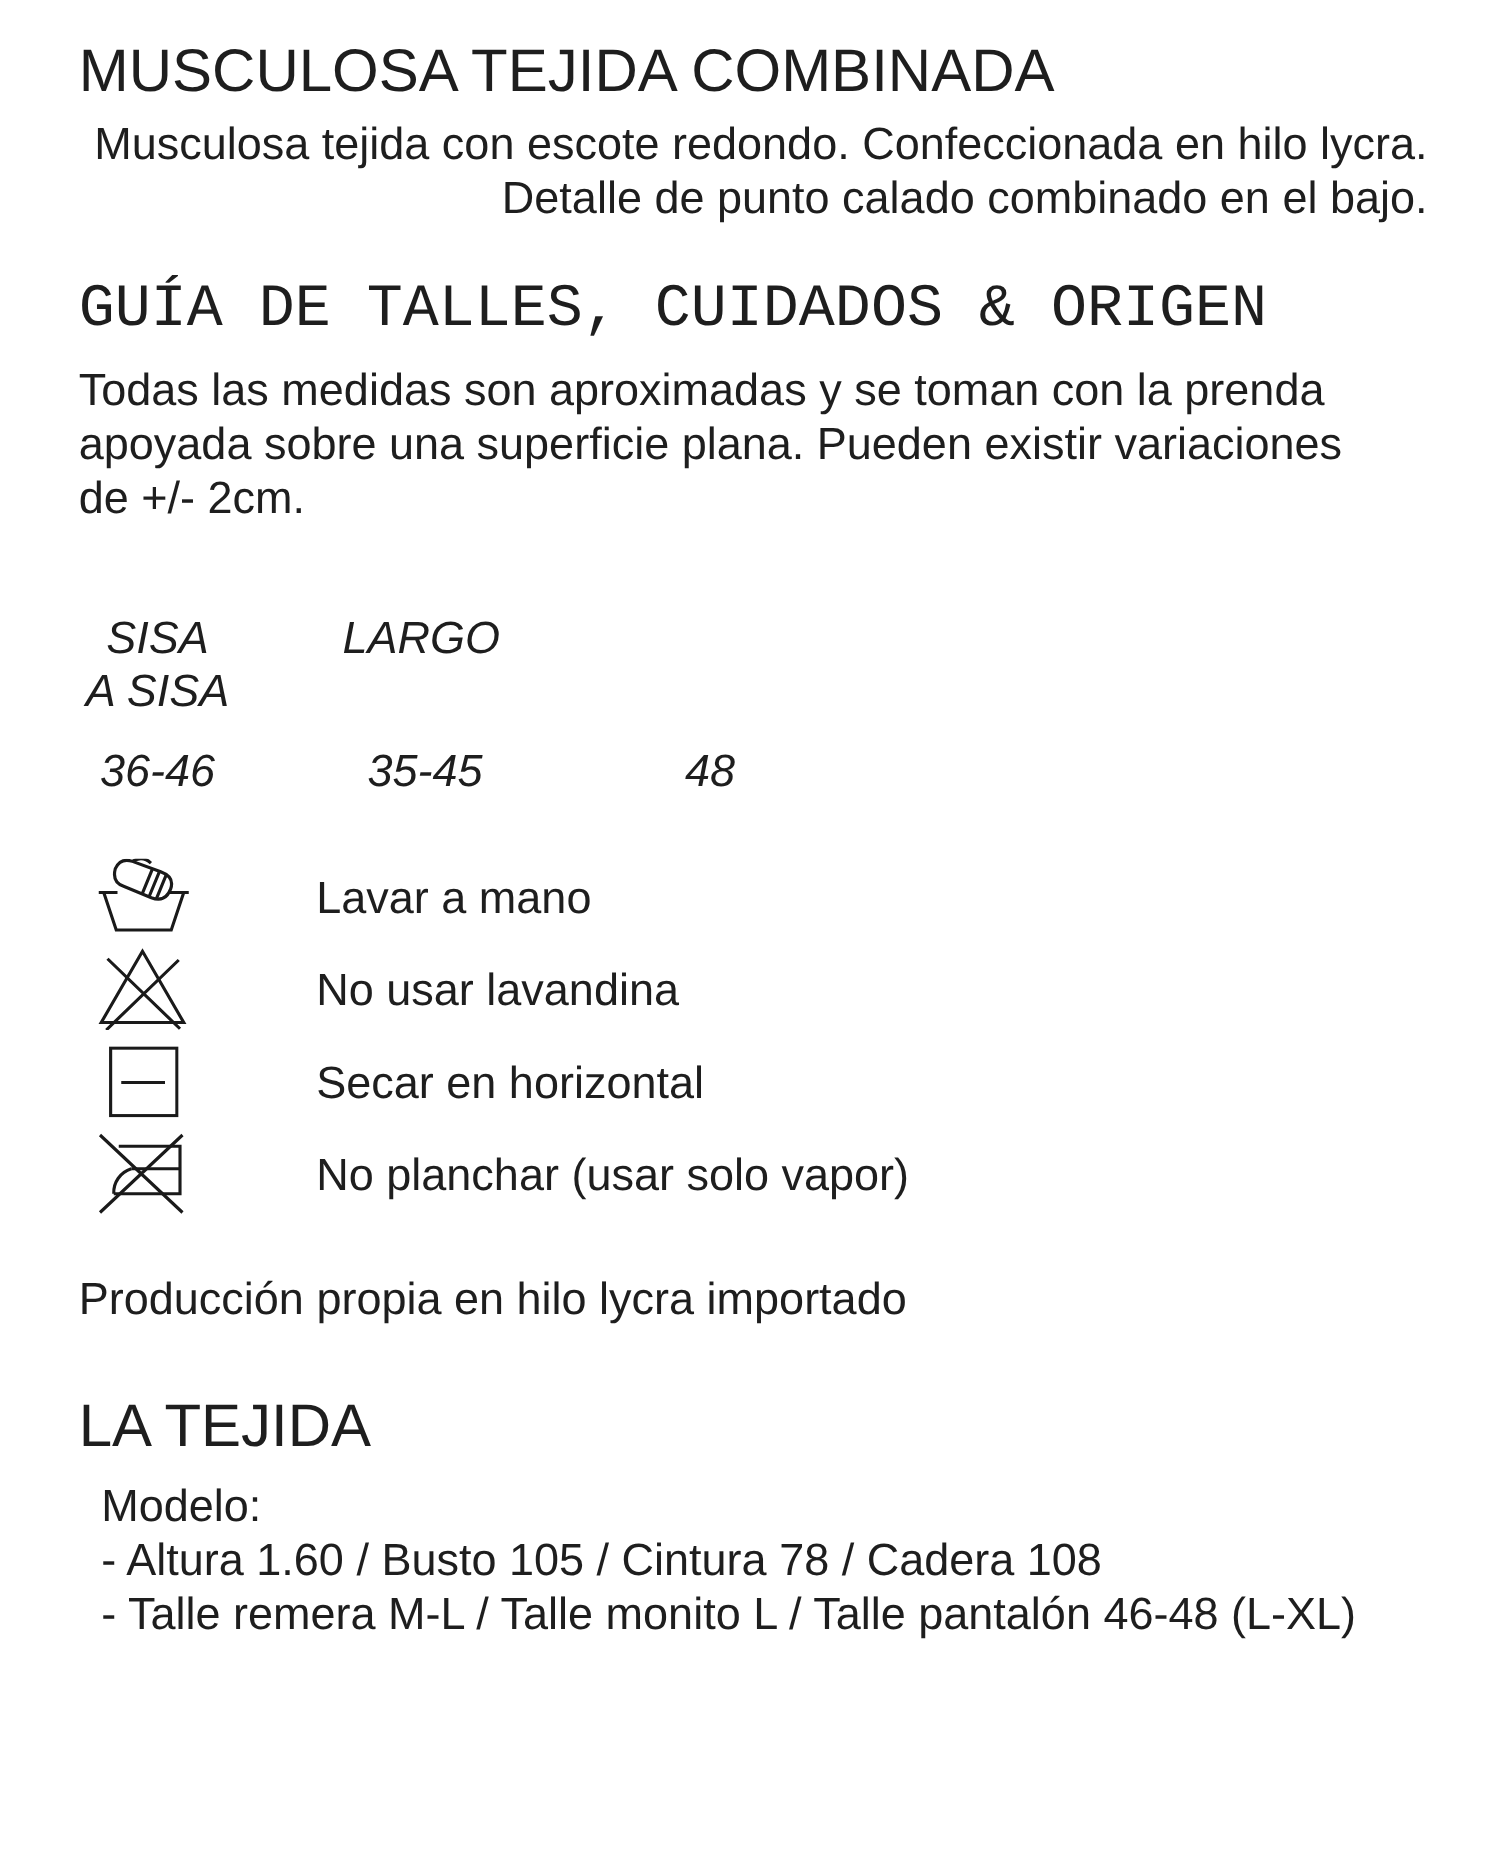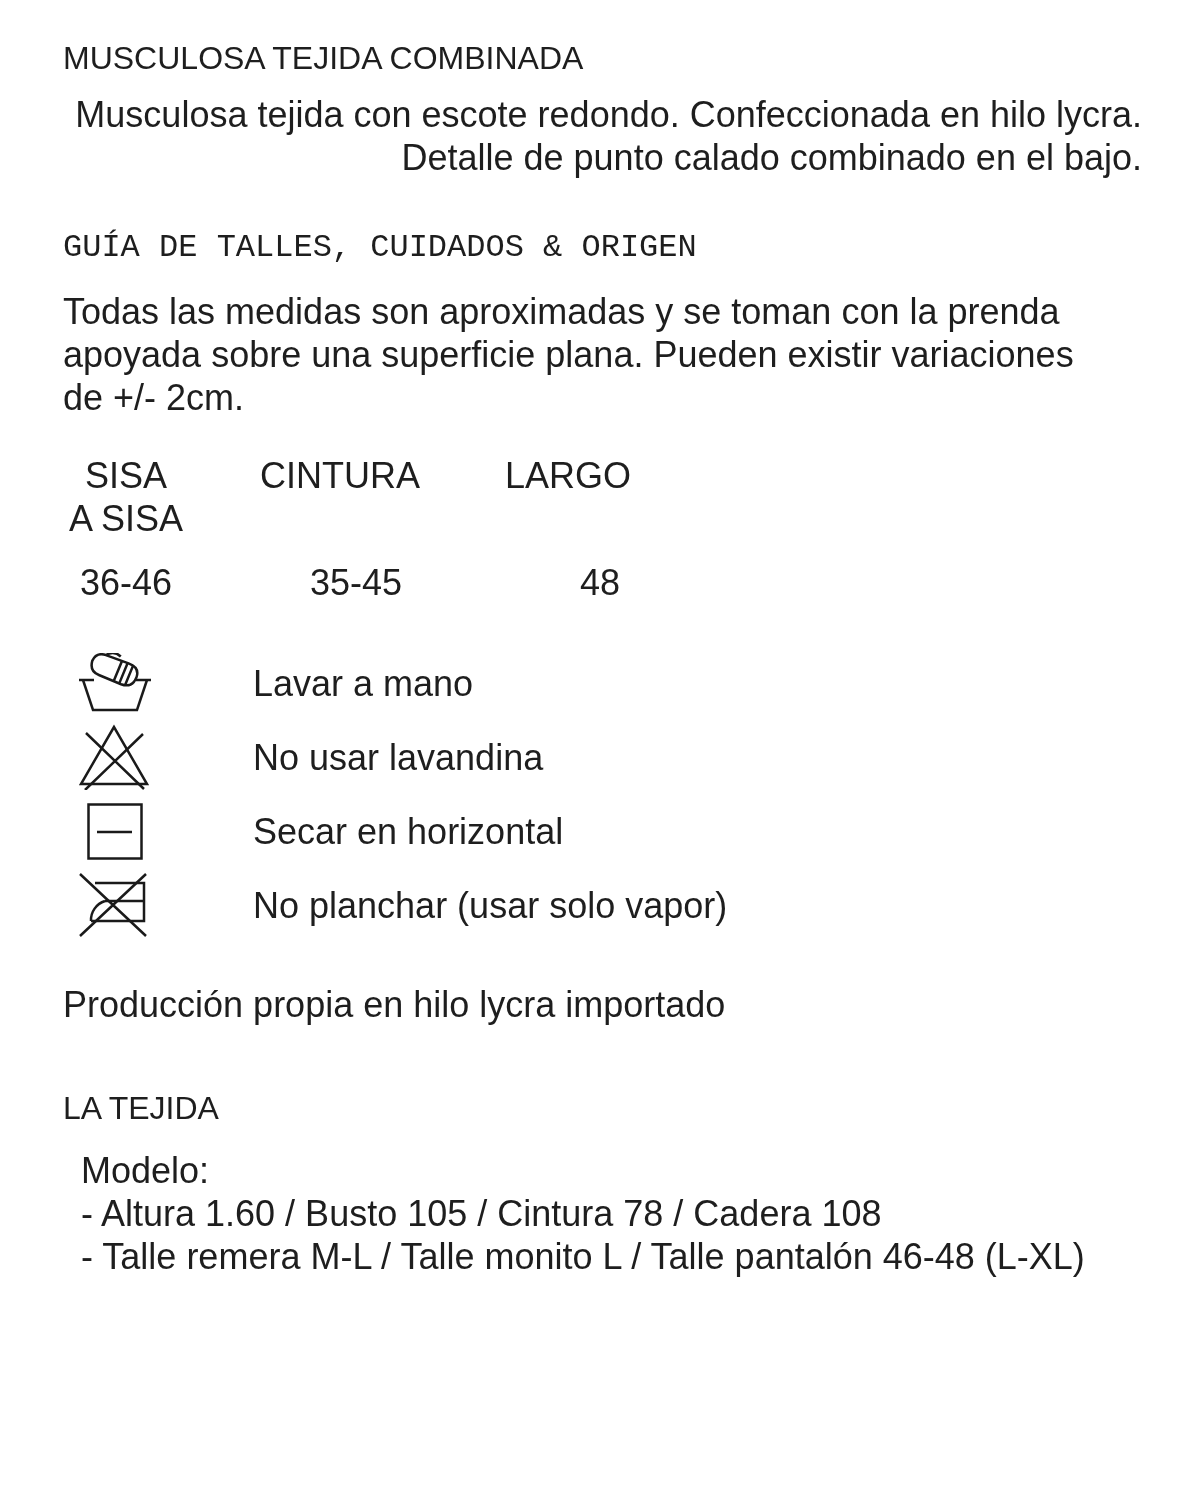--- a/index.html
+++ b/index.html
@@ -6,33 +6,33 @@
   html,body { background:#ffffff; }
   body {
     width:1200px; height:1500px;
     font-family:"Liberation Sans", sans-serif;
     color:#1e1e1e;
     overflow:hidden;
   }
   .page { padding:36px 58px 0 63px; }
 
   h1, h2 {
-    font-size:32px; font-weight:400; line-height:44px;
+    font-size:48px; font-weight:400; line-height:44px;
     letter-spacing:0; color:#1e1e1e;
   }
   .body-text { font-size:36px; line-height:43px; font-weight:400; }
 
   .desc   { margin-top:13px;text-align:right; }
   .h-guide{ margin-top:47px;font-family:Liberation Mono, monospace; }
   .note   { margin-top:20px; }
 
   
-  .size-table  { margin-top:35px; }
+  .size-table  { margin-top:69px;font-style:italic; }
   .size-row    { display:flex; }
-  .size-values { margin-top:21px;gap:16px; }
+  .size-values { margin-top:21px; }
   .cell { text-align:center; font-size:36px; line-height:43px; }
   .cell.c1 { width:126px; white-space:pre-line; }
   .cell.c2 { width:160px; margin-left:71px; }
   .cell.c3 { width:140px; margin-left:78px; }
 
   
   .care { margin-top:42px; }
   .care-row { display:flex; align-items:center; height:74px; }
   .care-icon-wrap { width:92px; margin-left:15px; display:flex; align-items:center; }
   .care-icon-wrap svg { display:block; }
@@ -63,21 +63,20 @@
   <div class="note body-text">
     <div>Todas las medidas son aproximadas y se toman con la prenda</div>
     <div>apoyada sobre una superficie plana. Pueden existir variaciones</div>
     <div>de +/- 2cm.</div>
   </div>
 
   <div class="size-table">
     <div class="size-row">
       <div class="cell c1">SISA
 A SISA</div>
-      <div class="cell c2">CINTURA</div>
       <div class="cell c3">LARGO</div>
     </div>
     <div class="size-row size-values">
       <div class="cell c1">36-46</div>
       <div class="cell c2">35-45</div>
       <div class="cell c3">48</div>
     </div>
   </div>
 
   <div class="care">

